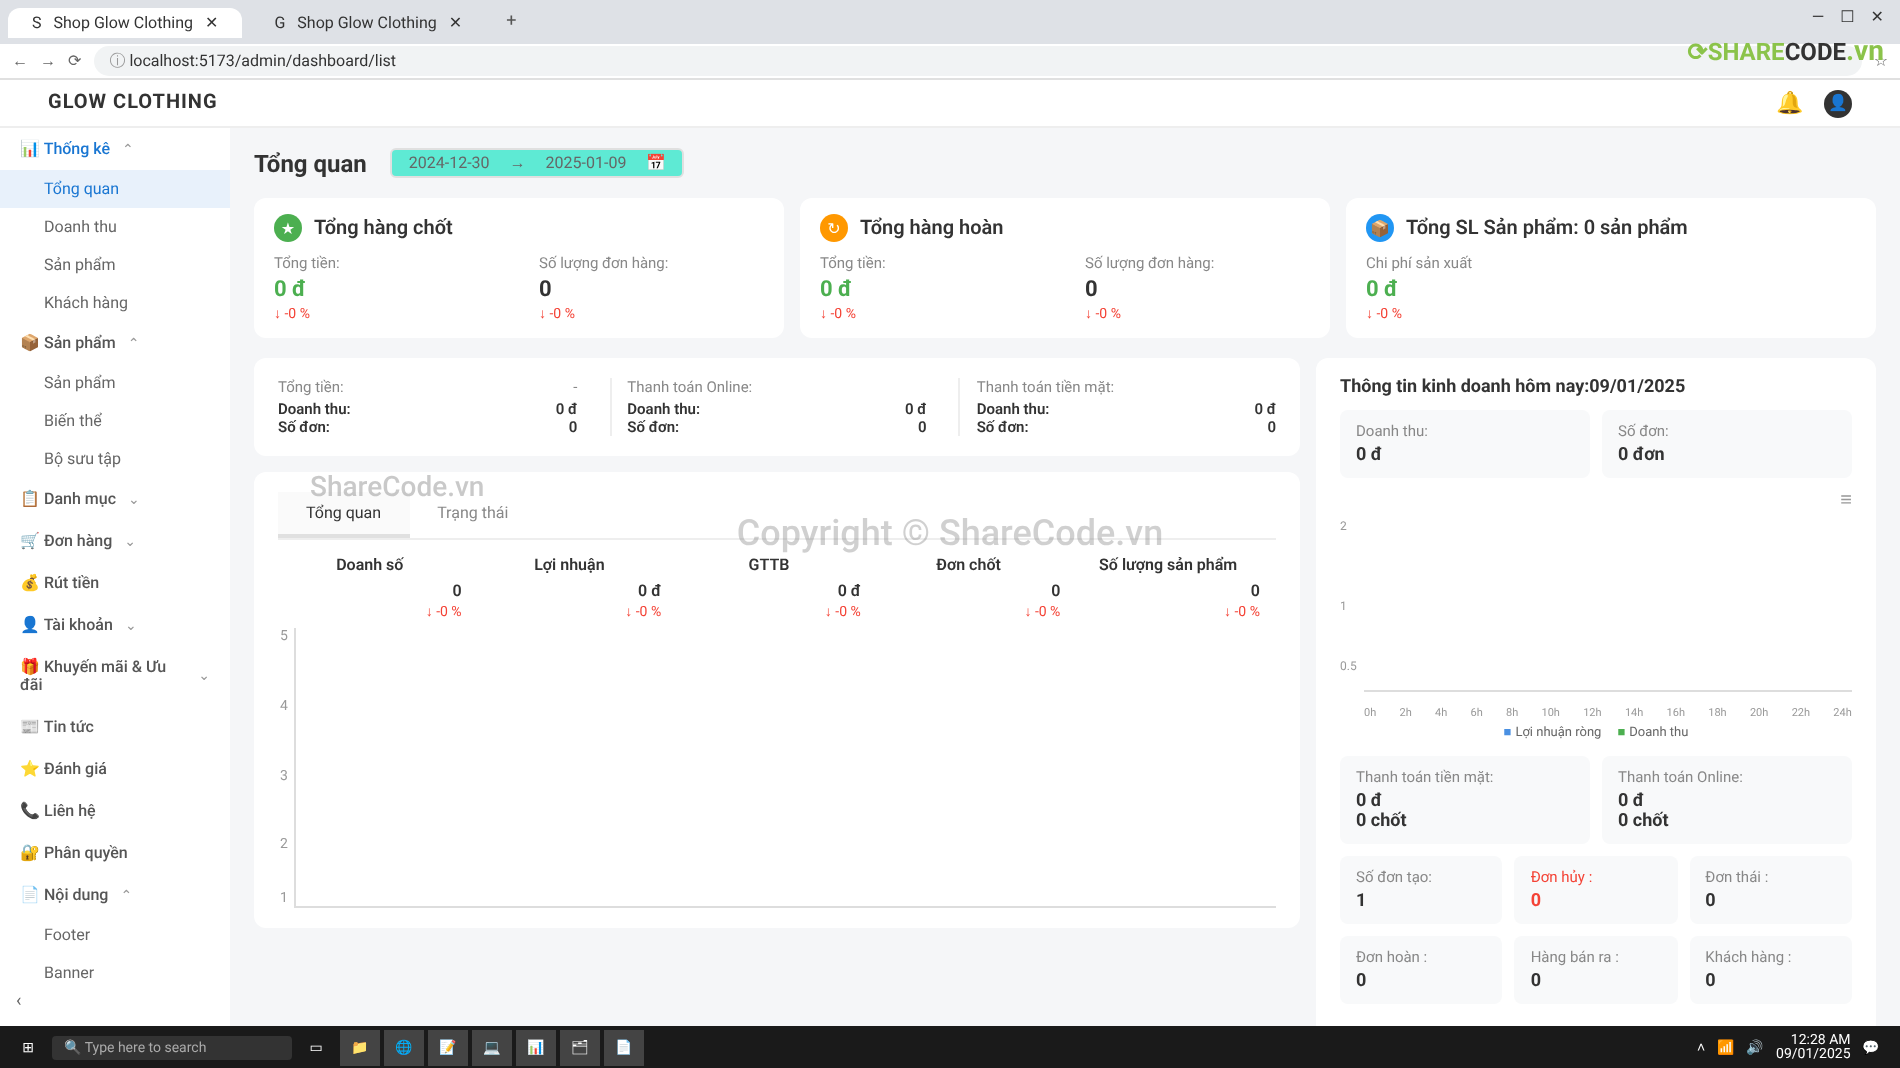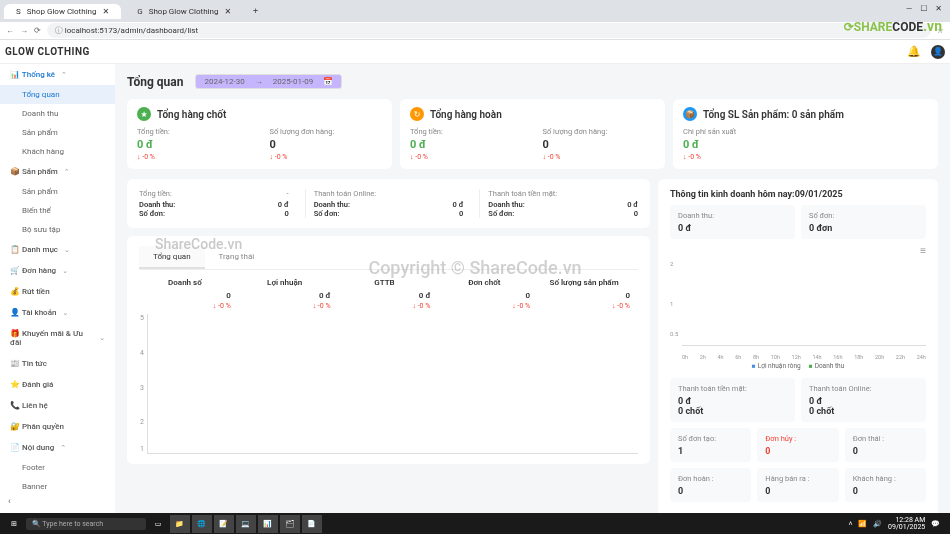--- a/index.html
+++ b/index.html
@@ -9,36 +9,36 @@
 .tab{background:#fff;padding:3px 12px;border-radius:6px 6px 0 0;font-size:8px;display:flex;align-items:center;gap:6px}
 .tab.inactive{background:transparent}
 .addr-bar{background:#fff;height:18px;display:flex;align-items:center;padding:0 6px;gap:6px;font-size:8px;color:#666;border-bottom:1px solid #e0e0e0}
 .addr-input{flex:1;background:#f1f3f4;border-radius:10px;padding:2px 8px;color:#333}
 .watermark-logo{position:absolute;right:8px;top:18px;font-size:12px;font-weight:bold;z-index:100}
 .watermark-logo .s{color:#8bc34a}
 .watermark-logo .c{color:#333}
 .watermark-logo .vn{color:#8bc34a;font-size:14px}
 .watermark-center{position:absolute;left:50%;top:50%;transform:translate(-50%,-50%);font-size:18px;color:rgba(120,120,120,.35);font-weight:500;pointer-events:none;z-index:50}
 .watermark-left{position:absolute;left:155px;top:236px;font-size:14px;color:rgba(120,120,120,.4);font-weight:500;pointer-events:none;z-index:50}
-.header{background:#fff;height:24px;display:flex;align-items:center;justify-content:space-between;padding:0 5px;border-bottom:1px solid #eee}
+.header{background:#fff;height:24px;display:flex;align-items:center;justify-content:space-between;padding:0 24px;border-bottom:1px solid #eee}
 .logo{font-weight:700;font-size:10px;letter-spacing:.5px}
 .header-icons{display:flex;gap:10px;font-size:11px}
 .container{display:flex;height:calc(534px - 22px - 18px - 24px - 21px)}
 .sidebar{width:115px;background:#fff;overflow-y:auto;font-size:8px}
 .nav-item{padding:6px 10px;display:flex;align-items:center;gap:6px;cursor:pointer;color:#555}
 .nav-item.group{font-weight:500;justify-content:flex-start}
 .nav-item.active{color:#1976d2}
 .nav-sub{padding:5px 10px 5px 22px;font-size:8px;color:#666;cursor:pointer}
 .nav-sub.active{background:#e8f1fb;color:#1976d2}
 .chev{font-size:7px;color:#999}
 .icon{width:10px;display:inline-block;text-align:center}
 .main{flex:1;padding:10px 12px;overflow-y:auto}
 .page-header{display:flex;align-items:center;gap:12px;margin-bottom:10px}
 .page-title{font-size:12px;font-weight:700}
-.date-range{display:flex;align-items:center;gap:10px;font-size:8px;color:#666;border:1px solid #e0e0e0;padding:2px 8px;border-radius:3px;background:#c4b5fd}
+.date-range{display:flex;align-items:center;gap:10px;font-size:8px;color:#666;border:1px solid #e0e0e0;padding:2px 8px;border-radius:3px;background:#5eead4}
 .cards-row{display:flex;gap:8px;margin-bottom:10px}
 .card{background:#fff;border-radius:6px;padding:8px 10px;flex:1}
 .card-head{display:flex;align-items:center;gap:6px;margin-bottom:6px}
 .card-icon{width:14px;height:14px;border-radius:50%;display:flex;align-items:center;justify-content:center;color:#fff;font-size:8px}
 .ic-green{background:#4caf50}
 .ic-orange{background:#ff9800}
 .ic-blue{background:#2196f3}
 .card-title{font-size:10px;font-weight:600}
 .card-row{display:flex;gap:20px}
 .card-block{flex:1}

